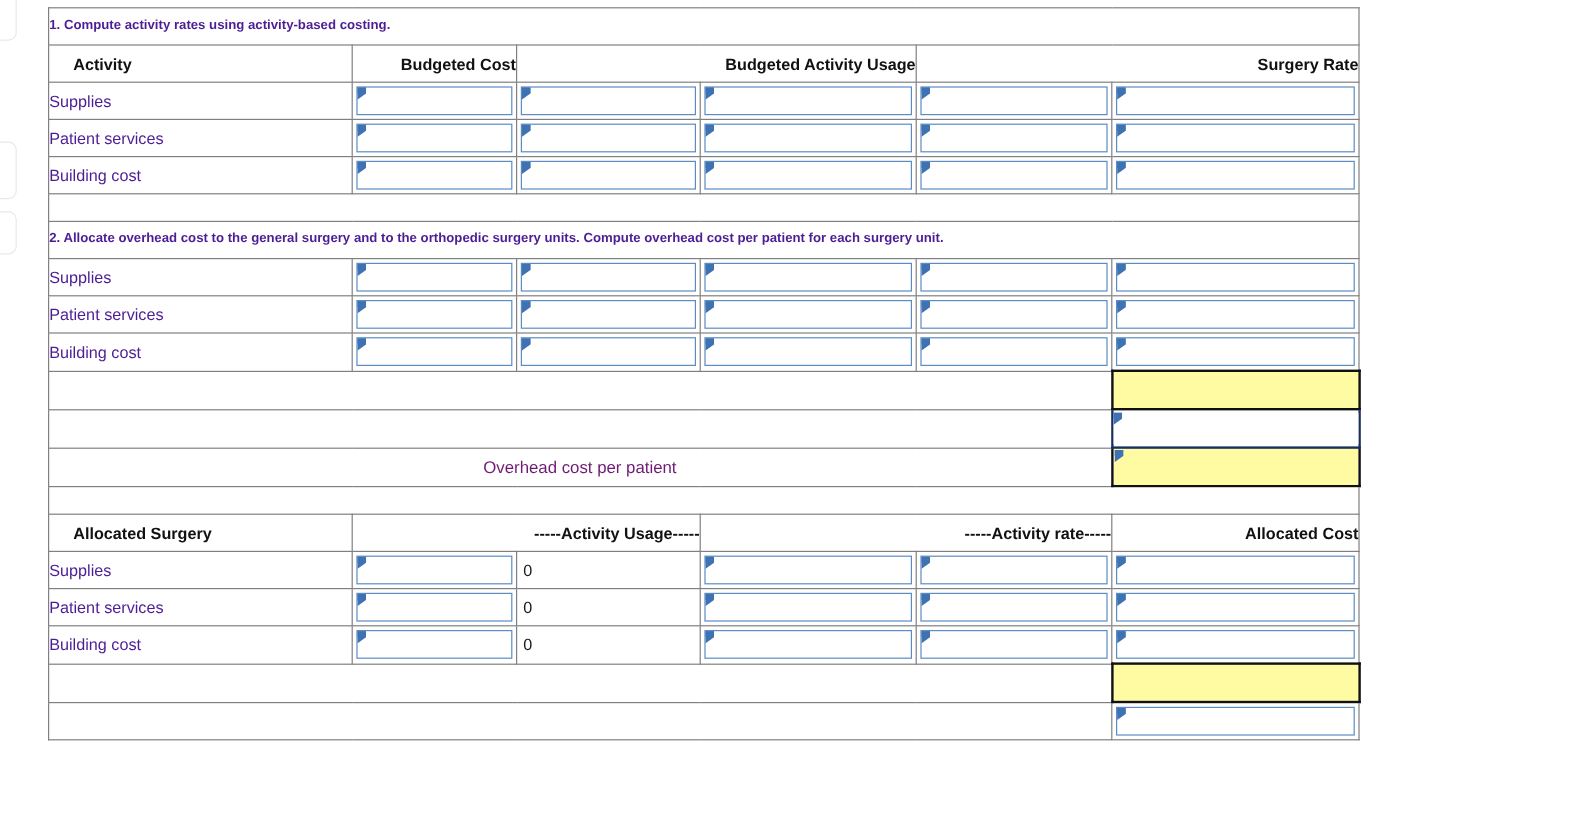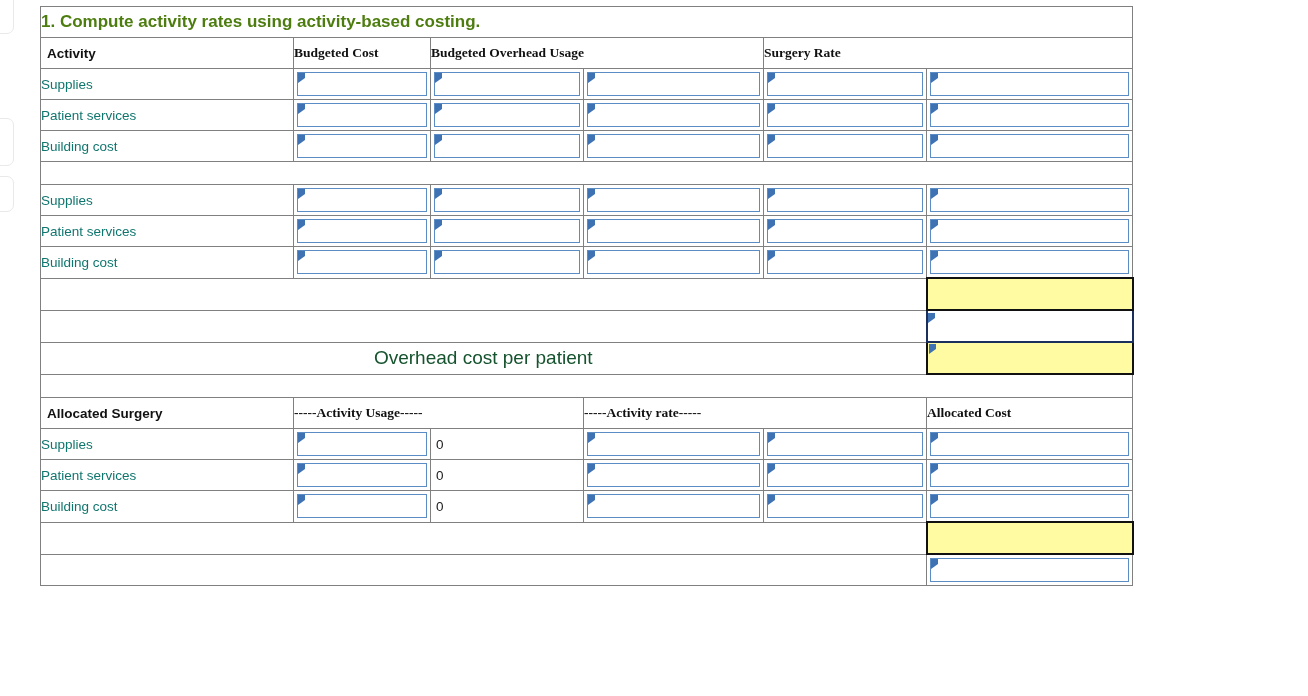--- a/index.html
+++ b/index.html
@@ -46,44 +46,44 @@
     vertical-align: middle;
     background: #ffffff;
   }
 
   .hdr {
     background: #7daddf;
     font-weight: bold;
     font-size: 13.5px;
     color: #111111;
   }
-  .hdr.c { text-align: left; font-family: Liberation Serif, serif; }
-  .hdr.l { padding-left: 6px; }
+  .hdr.c { text-align: right; }
+  .hdr.l { padding-left: 20px; }
 
   .instr {
     background: #7daddf;
     font-weight: bold;
-    font-size: 17px;
-    color: #4d7c0f;
+    font-size: 11px;
+    color: #4c1d95;
     padding: 4px 6px;
     line-height: 1.45;
     height: auto;
     text-align: left;
   }
 
   .rowlabel {
     padding-left: 24px;
     font-size: 13.5px;
-    color: #0f766e;
+    color: #4c1d95;
     text-align: left;
   }
   .centerlabel {
     text-align: center;
-    font-size: 19px;
-    color: #14532d;
+    font-size: 14px;
+    color: #701a75;
   }
 
   .spacer td { height: 22px; background: #ffffff; }
 
   
   .cellbox {
     position: relative;
     box-sizing: border-box;
     height: 24px;
     margin: 2px 3px;
@@ -152,21 +152,21 @@
     </colgroup>
 
     <tbody>
         <tr>
       <td class="instr" colspan="6">1. Compute activity rates using activity-based costing.</td>
     </tr>
 
     <tr>
       <td class="hdr l">Activity</td>
       <td class="hdr c">Budgeted Cost</td>
-      <td class="hdr c" colspan="2">Budgeted Overhead Usage</td>
+      <td class="hdr c" colspan="2">Budgeted Activity Usage</td>
       <td class="hdr c" colspan="2">Surgery Rate</td>
     </tr>
 
     <tr>
       <td class="rowlabel">Supplies</td>
       <td class="inputcell">
         <div class="cellbox"></div>
           </td>
       <td class="inputcell">
         <div class="cellbox"></div>
@@ -217,20 +217,23 @@
           </td>
       <td class="inputcell">
         <div class="cellbox"></div>
           </td>
     </tr>
 
     <tr class="spacer">
       <td colspan="6"></td>
     </tr>
 
+    <tr>
+      <td class="instr" colspan="6">2. Allocate overhead cost to the general surgery and to the orthopedic surgery units. Compute overhead cost per patient for each surgery unit.</td>
+    </tr>
 
 
     <tr>
       <td class="rowlabel">Supplies</td>
       <td class="inputcell">
         <div class="cellbox"></div>
           </td>
       <td class="inputcell">
         <div class="cellbox"></div>
           </td>

